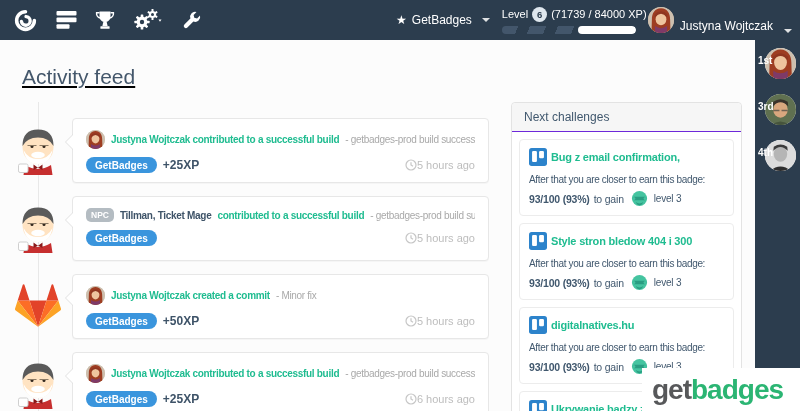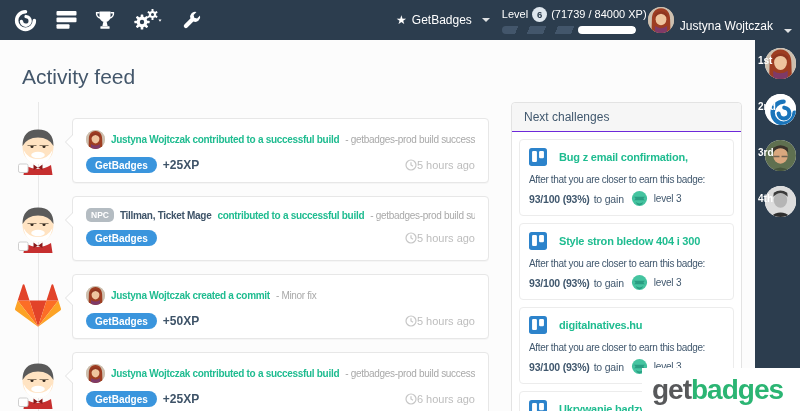--- a/index.html
+++ b/index.html
@@ -27,21 +27,21 @@
   .avatar-sm { width:26px; height:26px; border-radius:50%; overflow:hidden; flex:none; background:#cdbfae; }
   .avatar-sm svg, .avatar-xs svg, .rank-avatar svg { display:block; width:100%; height:100%; }
 
   
   .rank-sidebar { position:absolute; right:0; top:40px; width:45px; height:371px; background:#2c3d4e; z-index:4; }
   .rank-item { position:relative; width:45px; height:45px; margin-top:1px; cursor:pointer; }
   .rank-label { position:absolute; top:14px; left:3px; color:#fff; font-size:10px; font-weight:bold; z-index:2; }
   .rank-avatar { position:absolute; top:7px; left:10px; width:31px; height:31px; border-radius:50%; overflow:hidden; background:#fff; }
 
   
-  .main { position:absolute; top:40px; left:0; width:780px; height:371px; }
+  .main { position:absolute; top:40px; left:0; width:780px; height:371px;text-decoration:underline; }
   .page-title { font-size:21px; font-weight:500; color:#44576b; margin:25px 0 0 22px; }
   .timeline-line { position:absolute; left:38px; top:62px; bottom:-10px; width:1px; background:#e8e8e8; }
 
   .feed { position:absolute; left:0; top:78px; width:492px; }
   .feed-row { position:relative; height:65px; margin-bottom:13px; }
   .source-icon { position:absolute; left:15px; top:7px; width:46px; height:50px; }
   .source-icon svg { display:block; width:100%; height:100%; }
   .card { position:absolute; left:72px; right:3px; top:0; height:65px; background:#fff;
           border:1px solid #e7e7e7; border-radius:4px; padding:11px 13px; box-shadow:0 1px 1px rgba(0,0,0,.03); }
   .card::before { content:""; position:absolute; left:-8px; top:15px; border:8px solid transparent;
@@ -61,21 +61,21 @@
                 padding:2.5px 9px; border-radius:10px; cursor:pointer; }
   .xp-text { margin-left:6px; color:#3e5368; font-weight:bold; font-size:12px; }
   .time-stamp { margin-left:auto; color:#bdbdbd; font-size:11px; display:flex; gap:0; }
 
   
   .challenges { position:absolute; left:511px; top:62px; width:231px; height:340px; background:#fff;
                 border:1px solid #e3e3e3; border-radius:4px 4px 0 0; z-index:2; }
   .challenges-header { background:#f6f6f6; border-bottom:1px solid #6d28d9; padding:7px 12px;
                        font-size:12px; color:#41586e; border-radius:4px 4px 0 0; }
   .challenge-item { margin:7px 7px 5px; border:1px solid #ececec; border-radius:4px; padding:8px 9px; background:#fff; }
-  .ch-row1 { display:flex; align-items:center; gap:12px; }
+  .ch-row1 { display:flex; align-items:center; gap:4px; }
   .ch-title { font-size:11px; font-weight:bold; color:#1fbc90; letter-spacing:-0.2px; cursor:pointer;
               white-space:nowrap; overflow:hidden; }
   .ch-line { font-size:10px; letter-spacing:-0.35px; color:#41586e; margin-top:8px; white-space:nowrap; overflow:hidden; }
   .ch-row3 { display:flex; align-items:center; gap:4px; margin-top:5px; font-size:10.5px; color:#41586e;
              letter-spacing:-0.2px; }
   .ch-progress { font-weight:bold; }
   .ch-level { font-size:10px; margin-left:2px; }
   .trello-ic { flex:none; width:18px; height:18px; }
   .badge-creature { width:17px; height:17px; margin-left:3px; }
 
@@ -242,33 +242,20 @@
   <aside class="rank-sidebar">
     <div class="rank-item">
       <span class="rank-label">1st</span>
       <span class="rank-avatar">
         <svg viewBox="0 0 30 30">
             <use href="#woman-avatar"></use>
           </svg>
       </span>
     </div>
     <div class="rank-item">
-      <span class="rank-label">2nd</span>
-      <span class="rank-avatar">
-        <svg viewBox="0 0 30 30">
-            <rect width="30" height="30" fill="#fff"></rect>
-          <g transform="translate(3,3) scale(1)">
-              <svg width="24" height="24" viewBox="0 0 24 24" stroke="#1a75bb">
-                <use href="#gb-swirl"></use>
-              </svg>
-            </g>
-        </svg>
-      </span>
-    </div>
-    <div class="rank-item">
       <span class="rank-label">3rd</span>
       <span class="rank-avatar">
         <svg viewBox="0 0 30 30">
             <use href="#man-green"></use>
           </svg>
       </span>
     </div>
     <div class="rank-item">
       <span class="rank-label">4th</span>
       <span class="rank-avatar">

